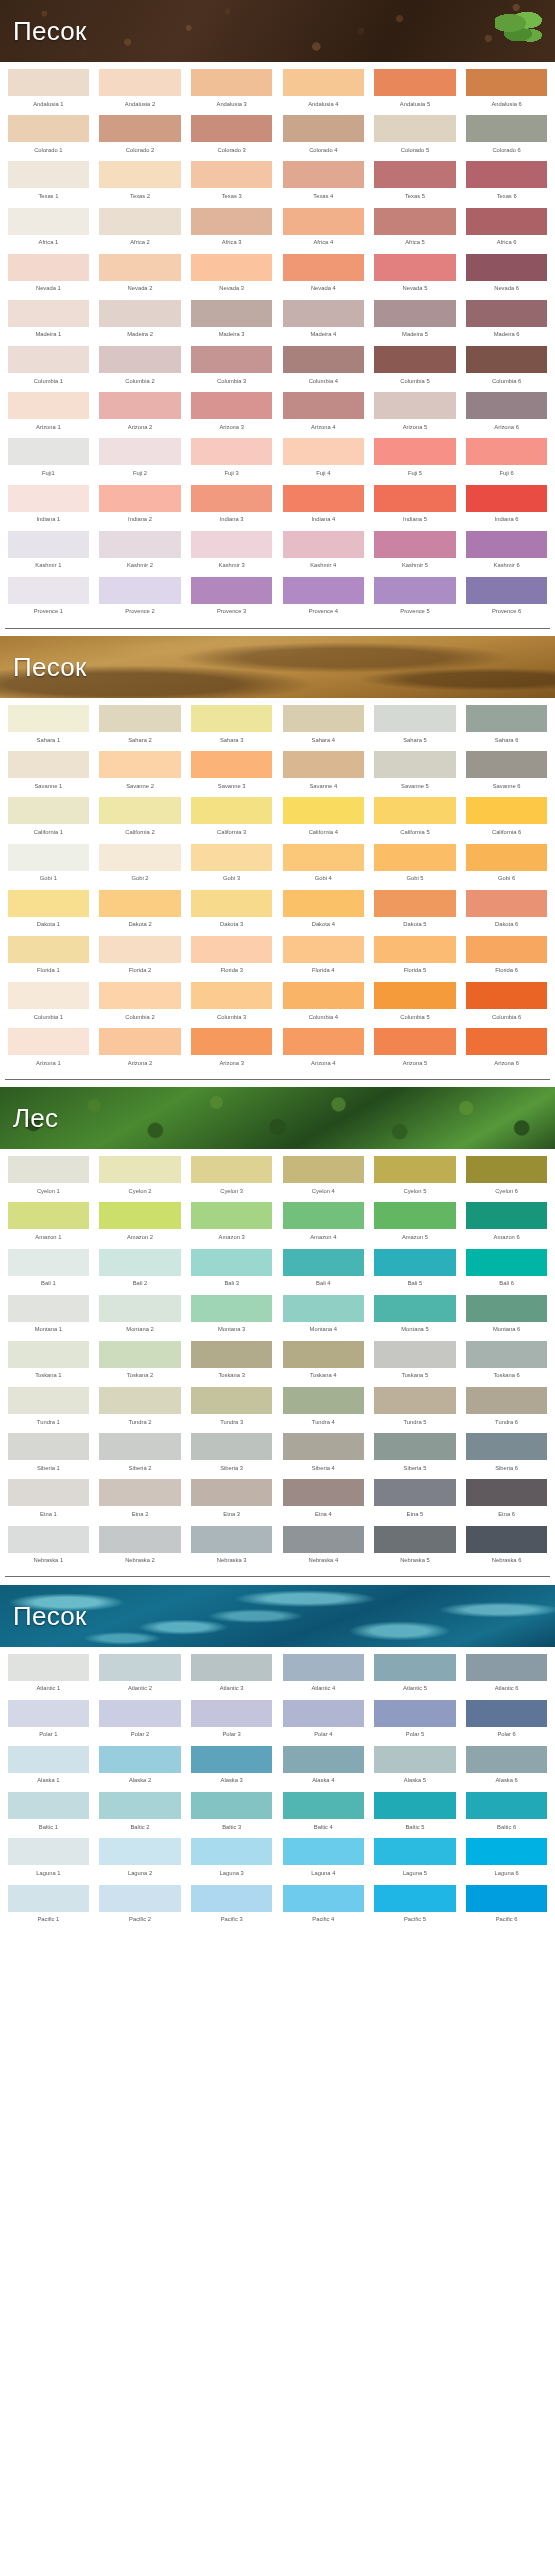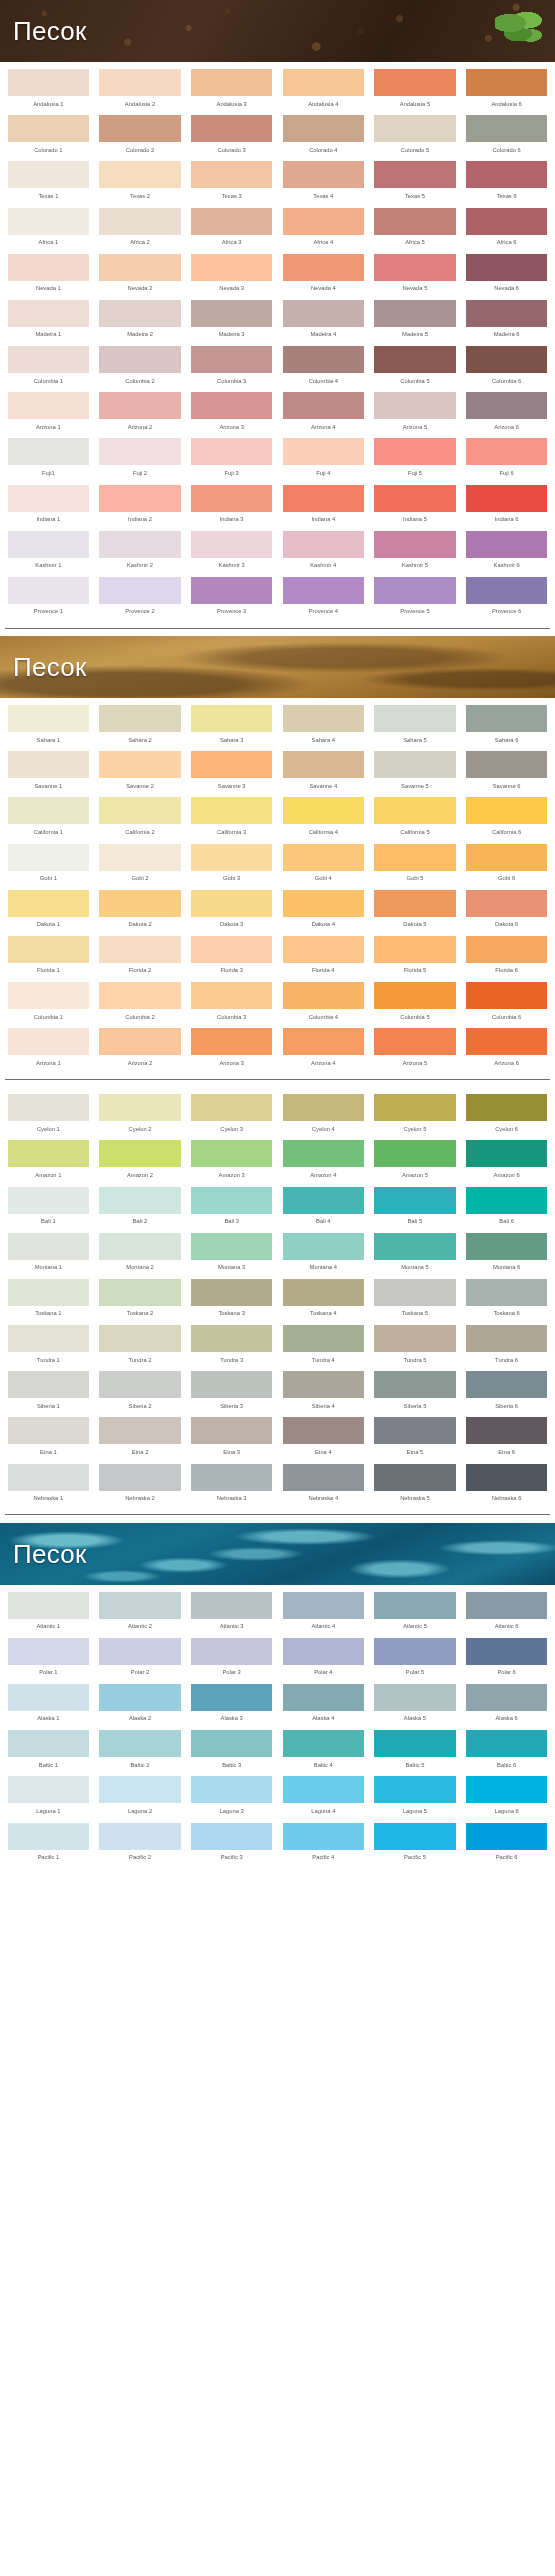--- a/index.html
+++ b/index.html
@@ -688,20 +688,24 @@
             <div class="swatch-cell">
               <div class="swatch-chip" style="background-color: rgb(239, 112, 54);"></div>
               <div class="swatch-label">Arizona 6</div>
             </div>
           </div>
         </div>
         <div class="section-divider"></div>
         <div class="section-gap"></div>
       </div>
       <div class="section">
+        <div class="section-banner">
+          <div class="banner-bg bnr-forest"></div>
+          <div class="banner-title">Лес</div>
+        </div>
         <div class="section-grid">
           <div class="swatch-row">
             <div class="swatch-cell">
               <div class="swatch-chip" style="background-color: rgb(227, 226, 214);"></div>
               <div class="swatch-label">Cyelon 1</div>
             </div>
             <div class="swatch-cell">
               <div class="swatch-chip" style="background-color: rgb(232, 229, 184);"></div>
               <div class="swatch-label">Cyelon 2</div>
             </div>

